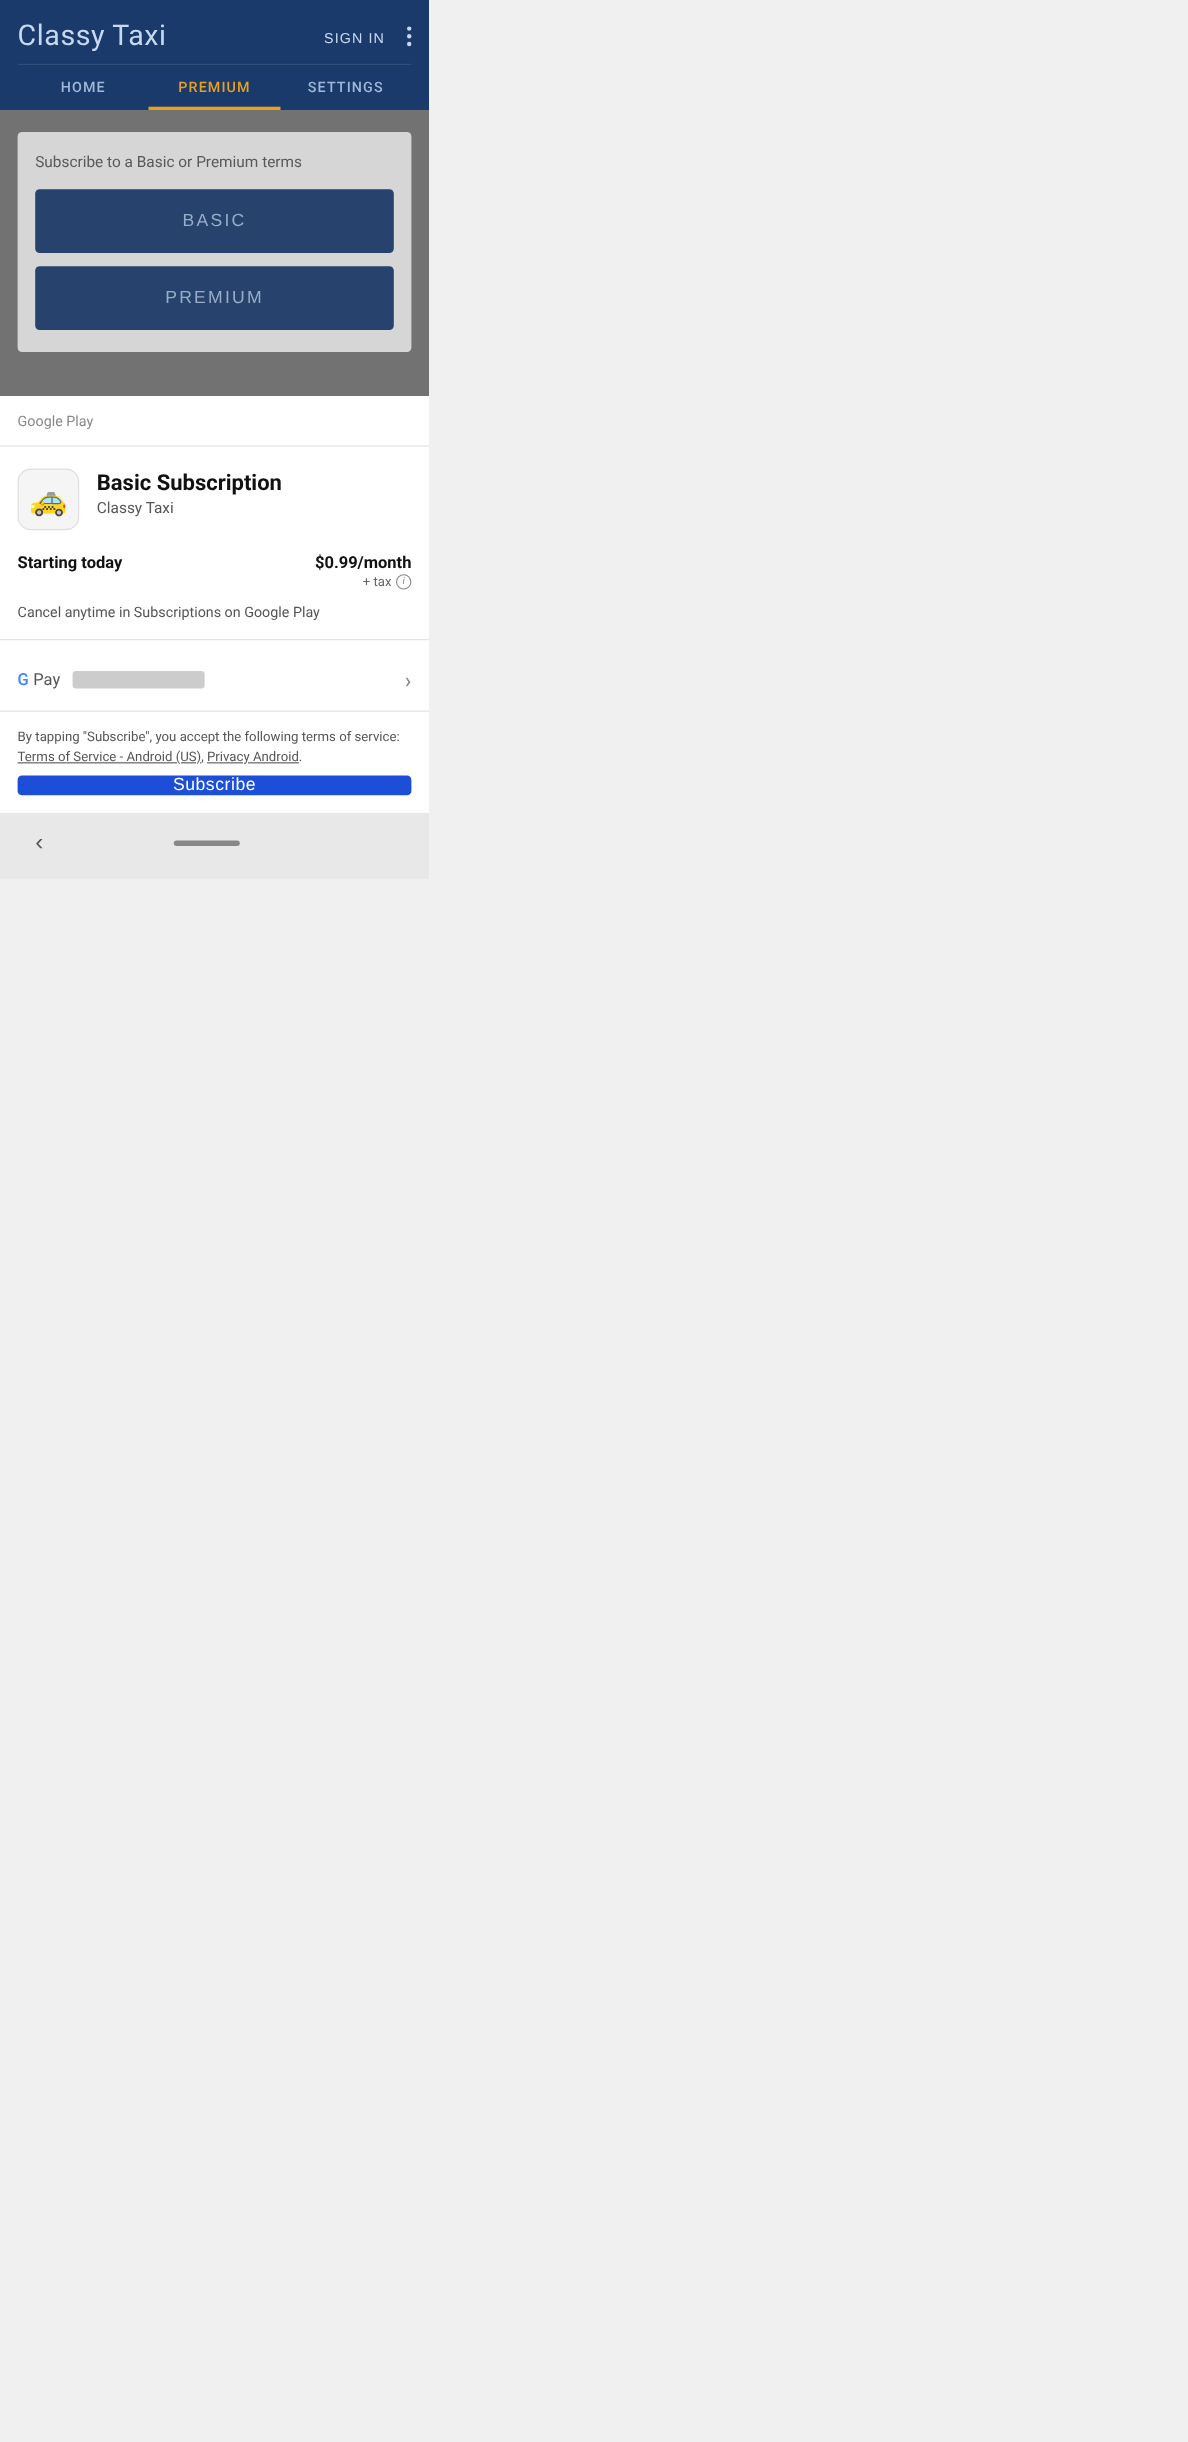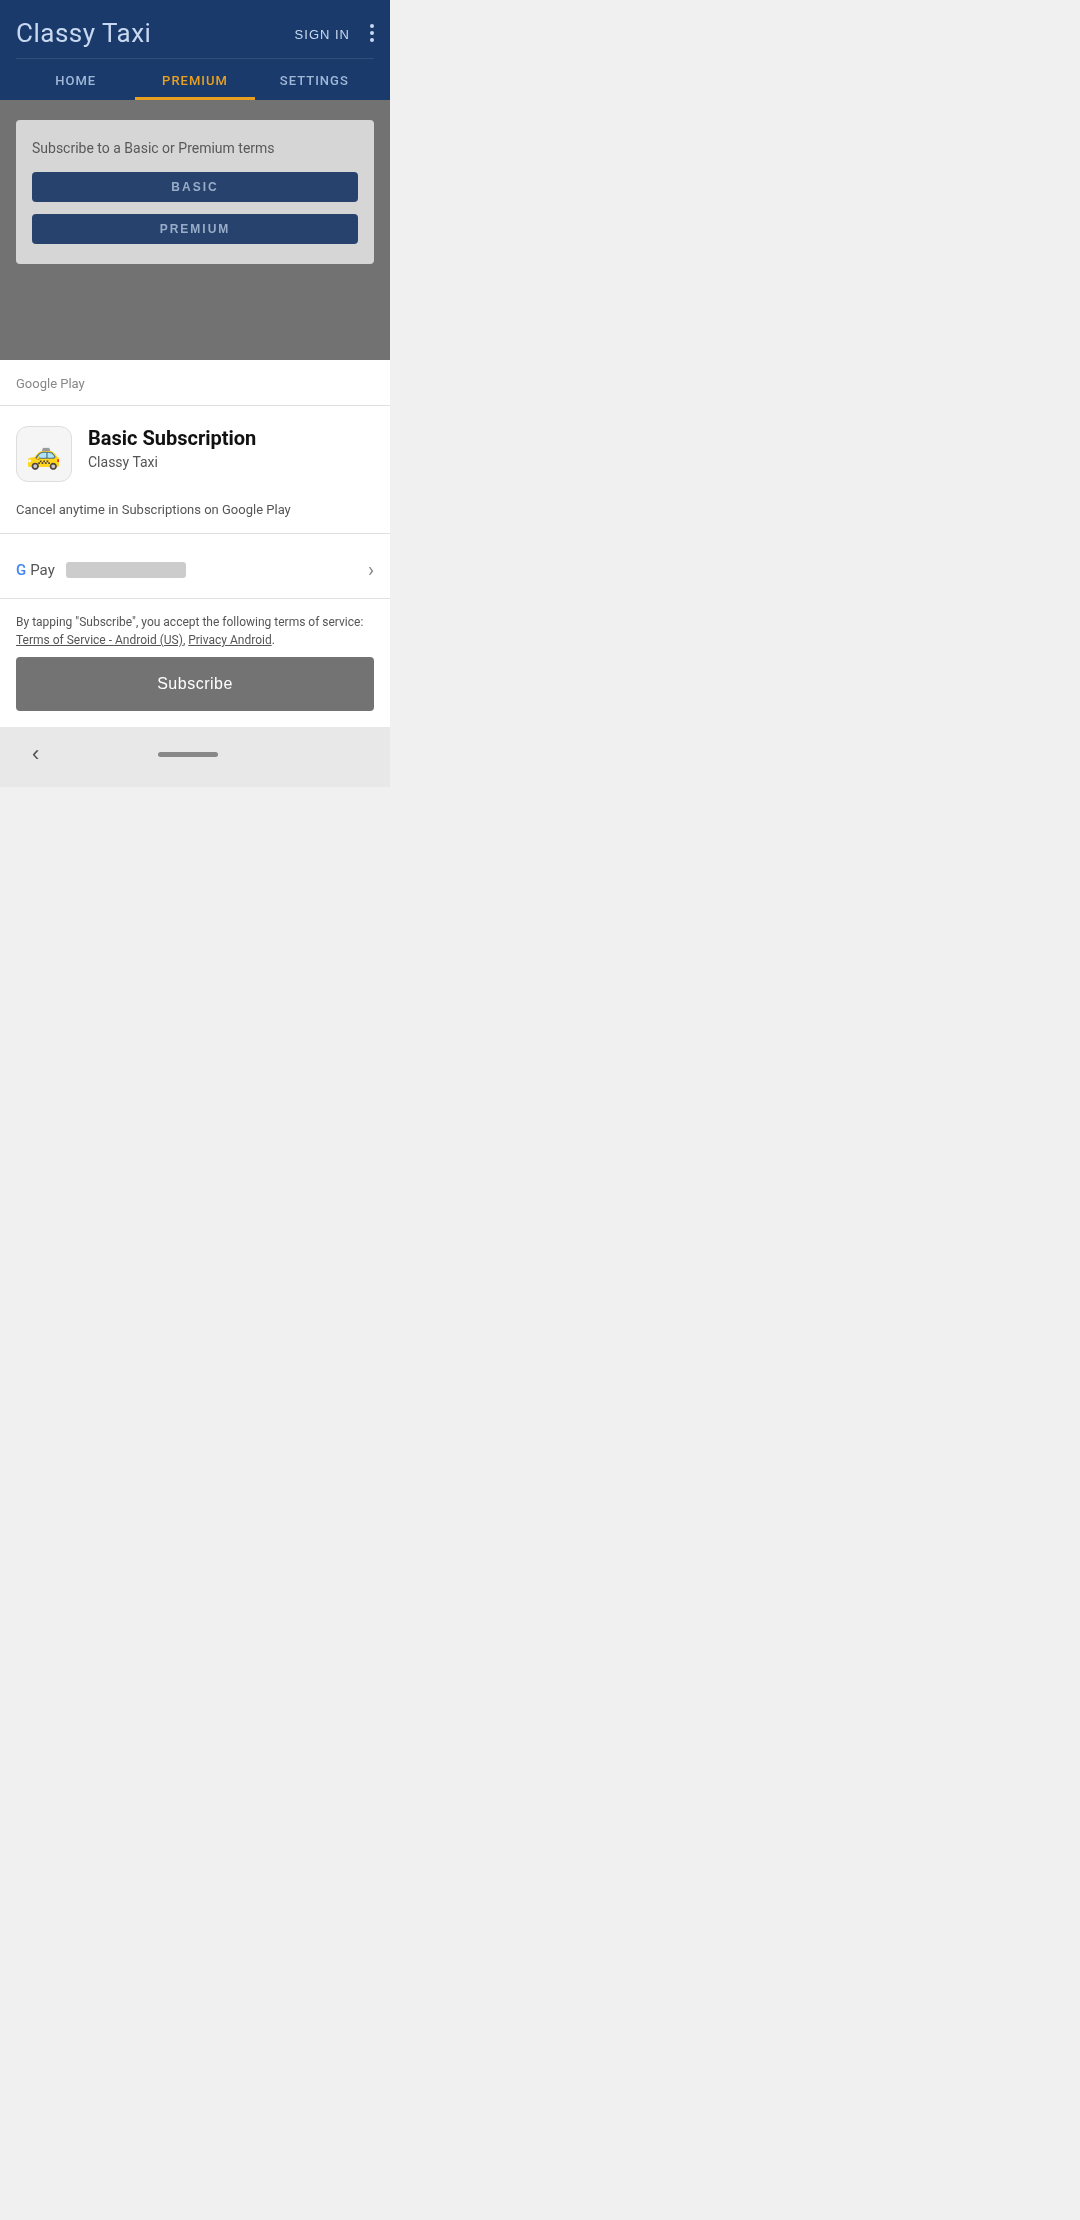--- a/index.html
+++ b/index.html
@@ -102,26 +102,26 @@
       opacity: 0.85;
     }
     .subscribe-card-title {
       color: #555;
       font-size: 14px;
       margin-bottom: 16px;
     }
     .plan-btn {
       display: block;
       width: 100%;
-      padding: 8px;
+      padding: 20px;
       margin-bottom: 12px;
       background: #1a3a6b;
       color: #a0b8d8;
-      font-size: 12px;
-      font-weight: 700;
+      font-size: 16px;
+      font-weight: 400;
       letter-spacing: 2px;
       border: none;
       border-radius: 4px;
       cursor: pointer;
       text-align: center;
     }
     .plan-btn:last-child { margin-bottom: 0; }
 
     
     .gplay-sheet {
@@ -267,22 +267,21 @@
     .legal-link {
       color: #555;
       text-decoration: underline;
     }
 
     
     .subscribe-button {
       display: block;
       width: calc(100% + 0px);
       margin: 4px 0 0;
-      padding: 18px;
-      background: #737373;
+      background: #1d4ed8;
       color: #fff;
       font-size: 16px;
       font-weight: 500;
       letter-spacing: 0.5px;
       border: none;
       border-radius: 4px;
       cursor: pointer;
       text-align: center;
     }
 
@@ -344,20 +343,30 @@
   <div class="gplay-divider"></div>
 
   <div class="product-row">
     <div class="app-icon">🚕</div>
     <div class="product-info">
       <div class="product-name">Basic Subscription</div>
       <div class="product-app">Classy Taxi</div>
     </div>
   </div>
 
+  <div class="pricing-row">
+    <span class="starting-today">Starting today</span>
+    <div class="price-block">
+      <div class="price">$0.99/month</div>
+      <div class="tax-note">
+        <span>+ tax</span>
+        <span class="info-circle">i</span>
+      </div>
+    </div>
+  </div>
 
   <div class="cancel-note">Cancel anytime in Subscriptions on Google Play</div>
 
   <div class="gplay-divider2"></div>
 
   <div class="payment-row">
     <div class="gpay-logo">
       <span>
         <span class="g-blue">G</span>
       </span>

